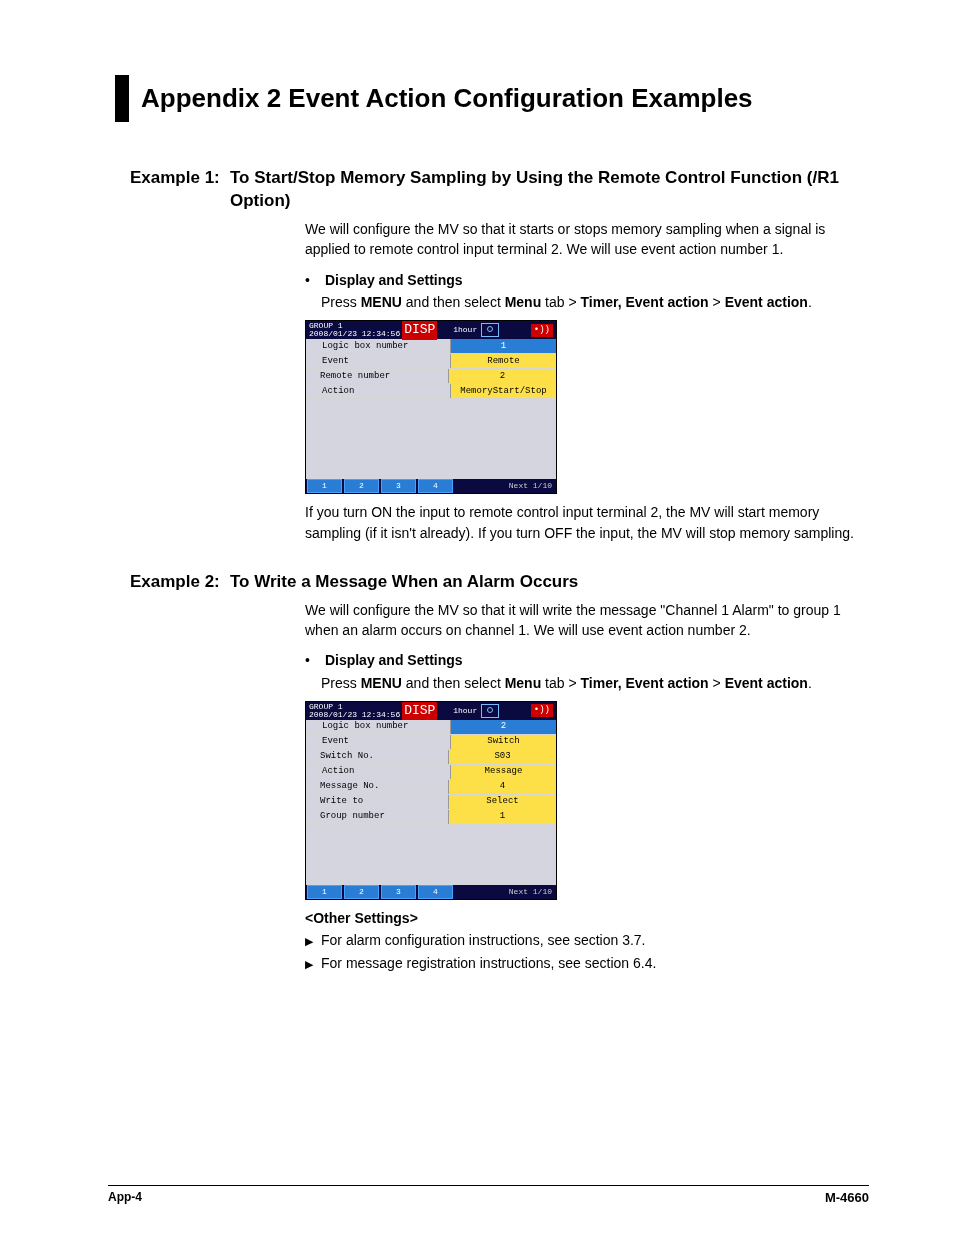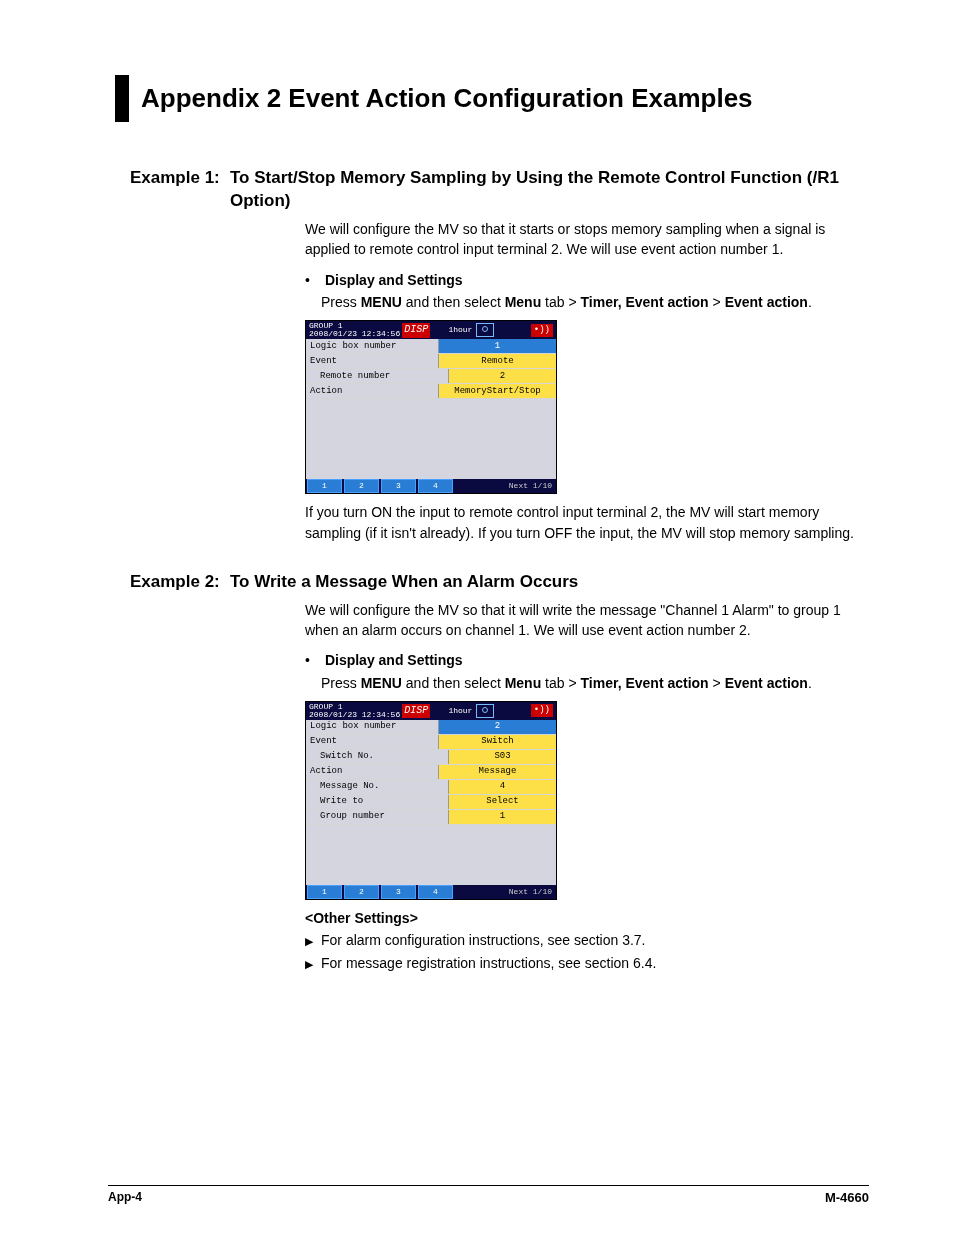--- a/index.html
+++ b/index.html
@@ -74,21 +74,21 @@
     color: #fff;
     display: flex;
     align-items: center;
     padding: 1px 3px;
     font-size: 8px;
     position: relative;
     height: 16px;
   }
   .shot .titlebar .grp { line-height: 1; }
   .shot .titlebar .redbox {
-    background:#c00; color:#fff; font-size:10px; padding:0 2px; margin-left:2px;font-style:italic;
+    background:#c00; color:#fff; font-size:13px; padding:0 2px; margin-left:2px;
   }
   .shot .titlebar .mid {
     margin-left:auto; margin-right:auto; display:flex; align-items:center; gap:4px;
   }
   .shot .titlebar .hourtxt { color:#fff; }
   .shot .titlebar .camicon {
     width:16px;height:12px;border:1px solid #7bf;display:inline-block;position:relative;
   }
   .shot .titlebar .camicon::after{
     content:"";position:absolute;top:2px;left:5px;width:4px;height:4px;border:1px solid #7bf;border-radius:50%;
@@ -102,21 +102,21 @@
     padding:0;
   }
   .shot .row {
     display:flex;
     align-items:center;
     height:14px;
     border-bottom:1px solid #d5d5d5;
   }
   .shot .row .lab {
     width:128px;
-    padding-left:4px;
+    padding-left:16px;
     background:#d5d5e0;
     height:100%;
     display:flex;align-items:center;
     color:#000;
   }
   .shot .row .lab.indent { padding-left:14px; }
   .shot .row .val {
     flex:1;
     text-align:center;
     background:#fde047;

